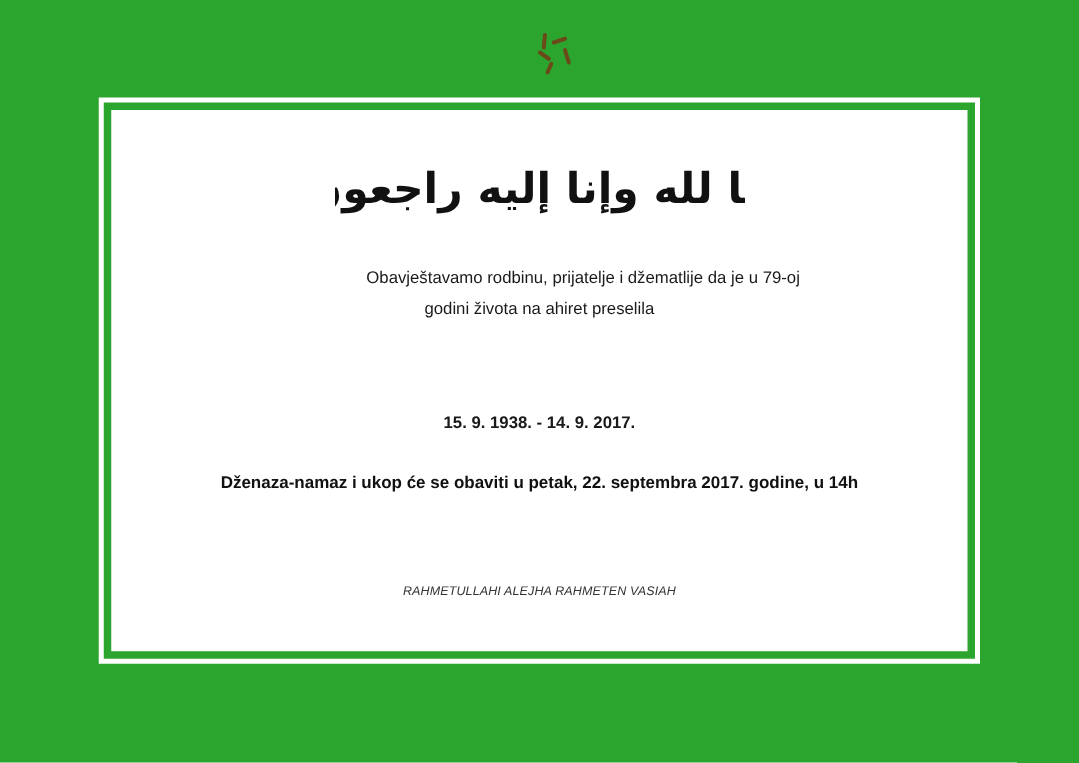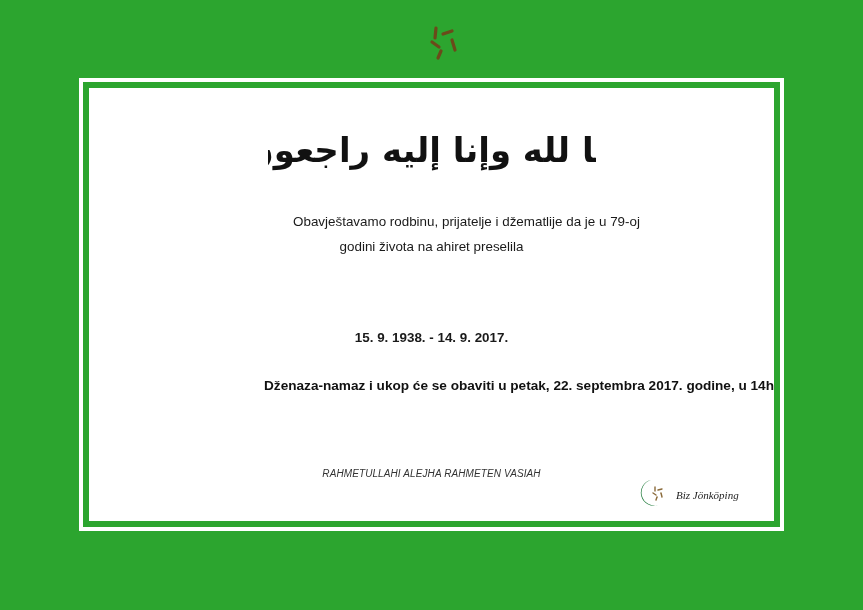--- a/index.html
+++ b/index.html
@@ -69,32 +69,17 @@
     <svg width="328" height="54" viewBox="0 0 328 54">
       <text x="164" y="40" text-anchor="middle" font-family="DejaVu Sans, sans-serif" font-size="34" font-weight="bold" fill="#111" direction="rtl">إنا لله وإنا إليه راجعون</text>
     </svg>
   </div>
 
   <div class="line intro" style="top:214px;padding-left:35px;">Obavještavamo rodbinu, prijatelje i džematlije da je u 79-oj</div>
   <div class="line intro" style="top:239px;">godini života na ahiret preselila</div>
 
   <div class="line dates" style="top:330px;font-weight:bold;">15. 9. 1938. - 14. 9. 2017.</div>
 
-  <div class="line funeral" style="top:378px;text-align:right;">Dženaza-namaz i ukop će se obaviti u petak, 22. septembra 2017. godine, u 14h</div>
+  <div class="line funeral" style="top:378px;">Dženaza-namaz i ukop će se obaviti u petak, 22. septembra 2017. godine, u 14h</div>
 
   <div class="line prayer" style="top:468px;">RAHMETULLAHI ALEJHA RAHMETEN VASIAH</div>
 
-  <div class="org">
-    <span>
-      <svg width="30" height="30" viewBox="0 0 30 30">
-        <path d="M13 2 A13 13 0 1 0 20 27 A11 11 0 1 1 13 2 Z" fill="#1e7a3a"></path>
-        <g stroke="#8a6a3a" stroke-width="1.4" stroke-linecap="round">
-          <line x1="17" y1="9" x2="17" y2="13"></line>
-          <line x1="20" y1="12" x2="24" y2="11"></line>
-          <line x1="15" y1="15" x2="18" y2="17"></line>
-          <line x1="23" y1="15" x2="24" y2="19"></line>
-          <line x1="19" y1="19" x2="18" y2="22"></line>
-        </g>
-      </svg>
-    </span>
-    <span class="org-name">Biz Jönköping</span>
-  </div>
 </div>
 
 </body></html>

